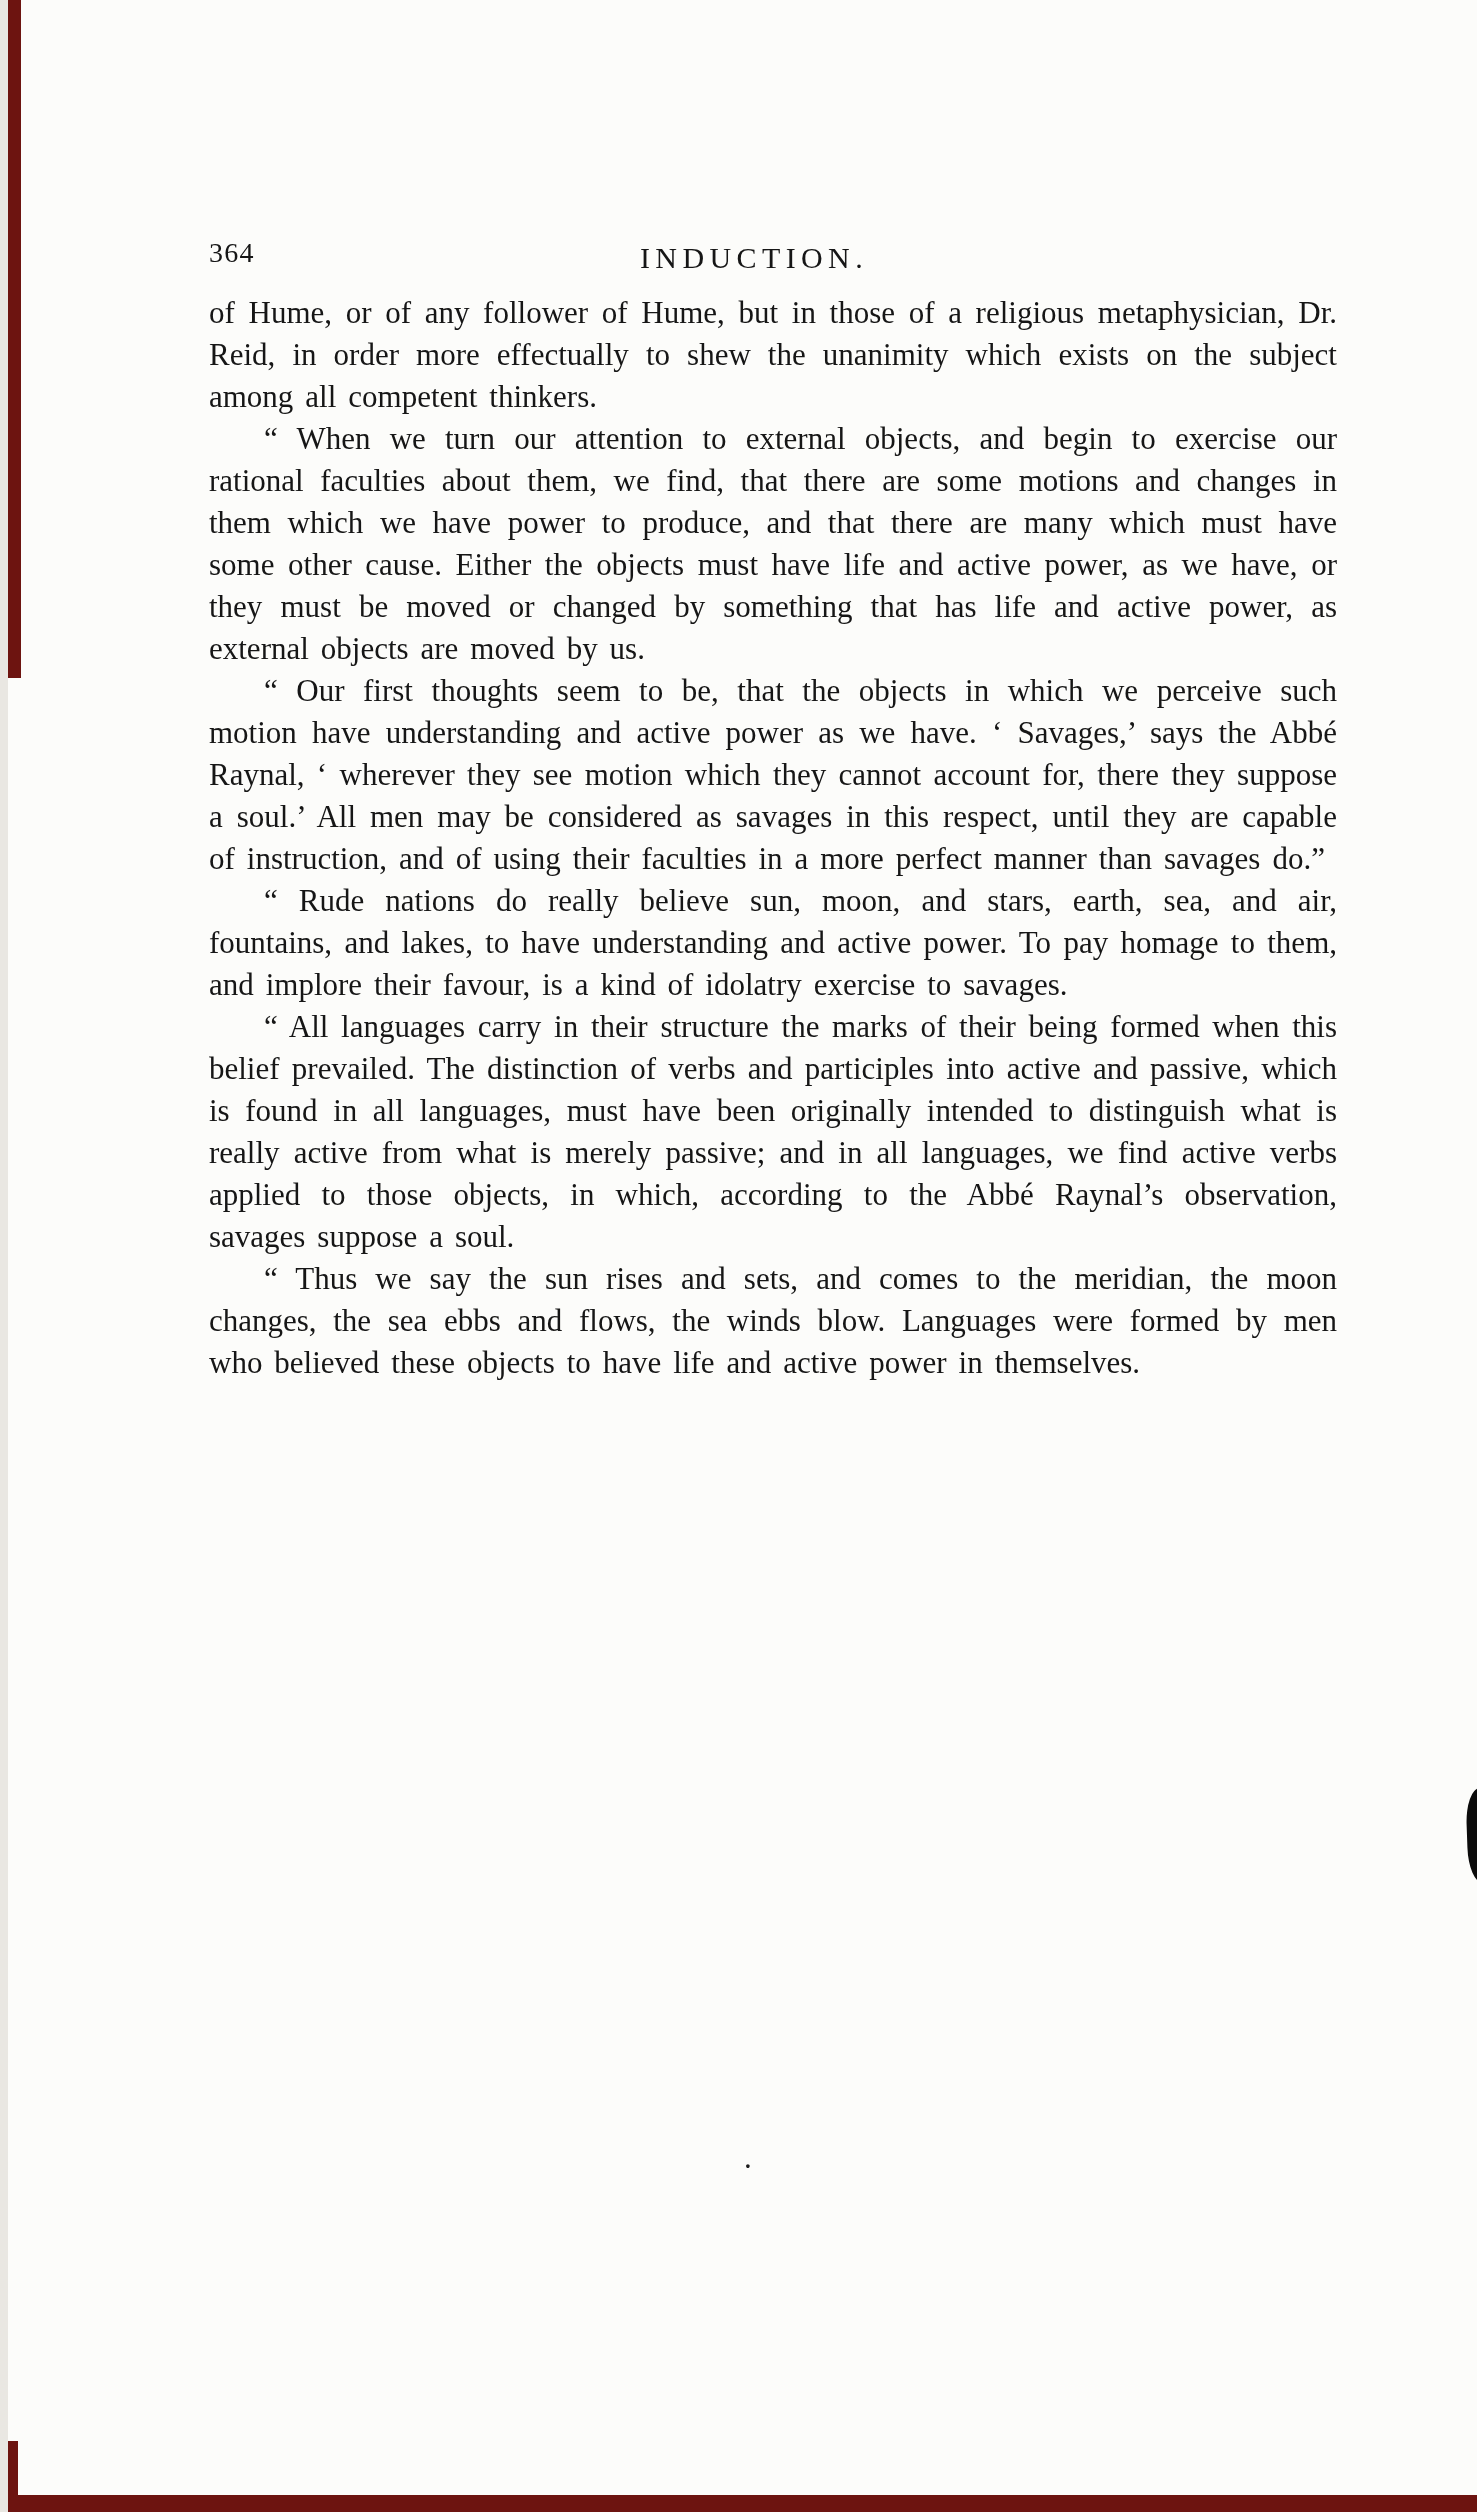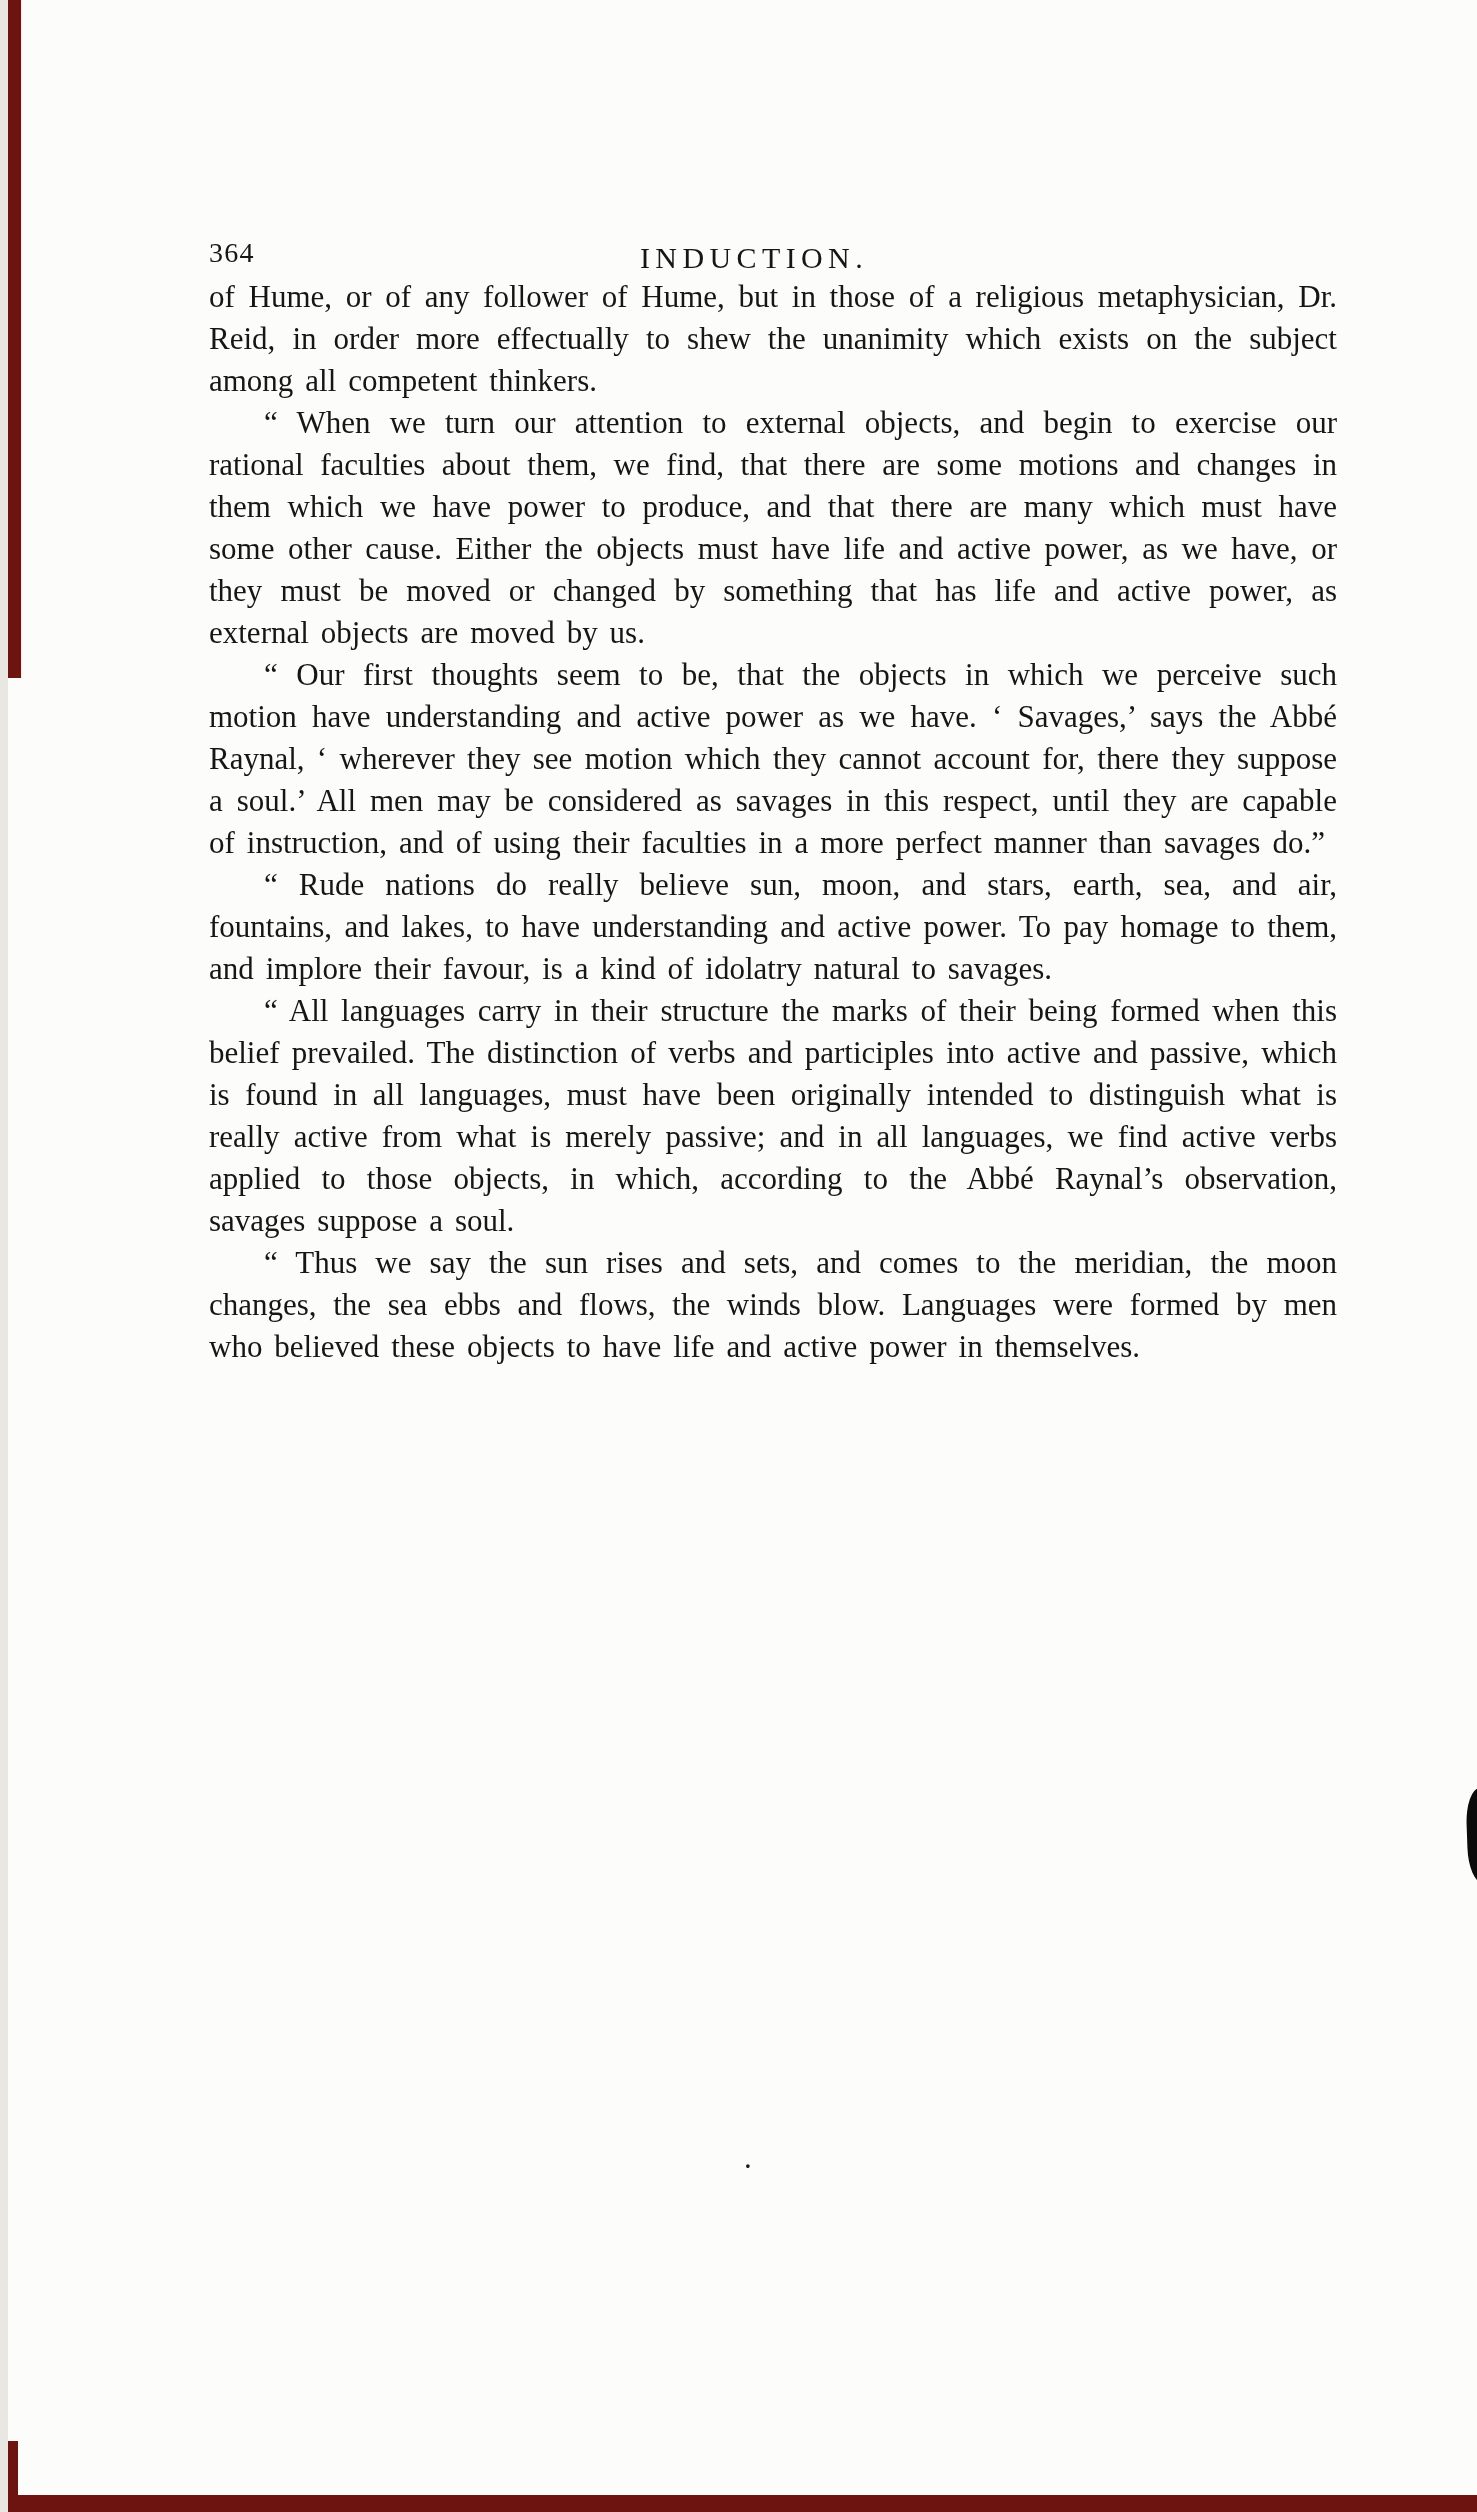--- a/index.html
+++ b/index.html
@@ -60,21 +60,21 @@
   .running-title {
     position: absolute;
     left: 0; right: 36px;
     top: 3.6px;
     text-align: center;
     font-size: 30px;
     letter-spacing: 5.4px;
   }
   .text-block {
     position: absolute;
-    top: 276px;
+    top: 292px;
     left: 201px;
     width: 1128px;
     font-size: 31px;
     line-height: 42px;
     text-align: justify;
     word-spacing: 4.2px;
   }
   .para {
     margin: 0;
     text-indent: 55px;
@@ -102,21 +102,21 @@
 
   <header class="page-header">
     <span class="page-number">364</span>
     <span class="running-title">INDUCTION.</span>
   </header>
 
   <main class="text-block">
     <p class="para no-indent">of Hume, or of any follower of Hume, but in those of a religious metaphysician, Dr. Reid, in order more effectually to shew the unanimity which exists on the subject among all competent thinkers.</p>
     <p class="para">“ When we turn our attention to external objects, and begin to exercise our rational faculties about them, we find, that there are some motions and changes in them which we have power to produce, and that there are many which must have some other cause. Either the objects must have life and active power, as we have, or they must be moved or changed by something that has life and active power, as external objects are moved by us.</p>
     <p class="para">“ Our first thoughts seem to be, that the objects in which we perceive such motion have understanding and active power as we have. ‘ Savages,’ says the Abbé Raynal, ‘ wherever they see motion which they cannot account for, there they suppose a soul.’ All men may be considered as savages in this respect, until they are capable of instruction, and of using their faculties in a more perfect manner than savages do.”</p>
-    <p class="para">“ Rude nations do really believe sun, moon, and stars, earth, sea, and air, fountains, and lakes, to have understanding and active power. To pay homage to them, and implore their favour, is a kind of idolatry natural to savages.</p>
+    <p class="para">“ Rude nations do really believe sun, moon, and stars, earth, sea, and air, fountains, and lakes, to have understanding and active power. To pay homage to them, and implore their favour, is a kind of idolatry exercise to savages.</p>
     <p class="para">“ All languages carry in their structure the marks of their being formed when this belief prevailed. The distinction of verbs and participles into active and passive, which is found in all languages, must have been originally intended to distinguish what is really active from what is merely passive; and in all languages, we find active verbs applied to those objects, in which, according to the Abbé Raynal’s observation, savages suppose a soul.</p>
     <p class="para">“ Thus we say the sun rises and sets, and comes to the meridian, the moon changes, the sea ebbs and flows, the winds blow. Languages were formed by men who believed these objects to have life and active power in themselves.</p>
   </main>
 
   <span class="stray-dot">.</span>
 
 </div>
 
 
 </body></html>

